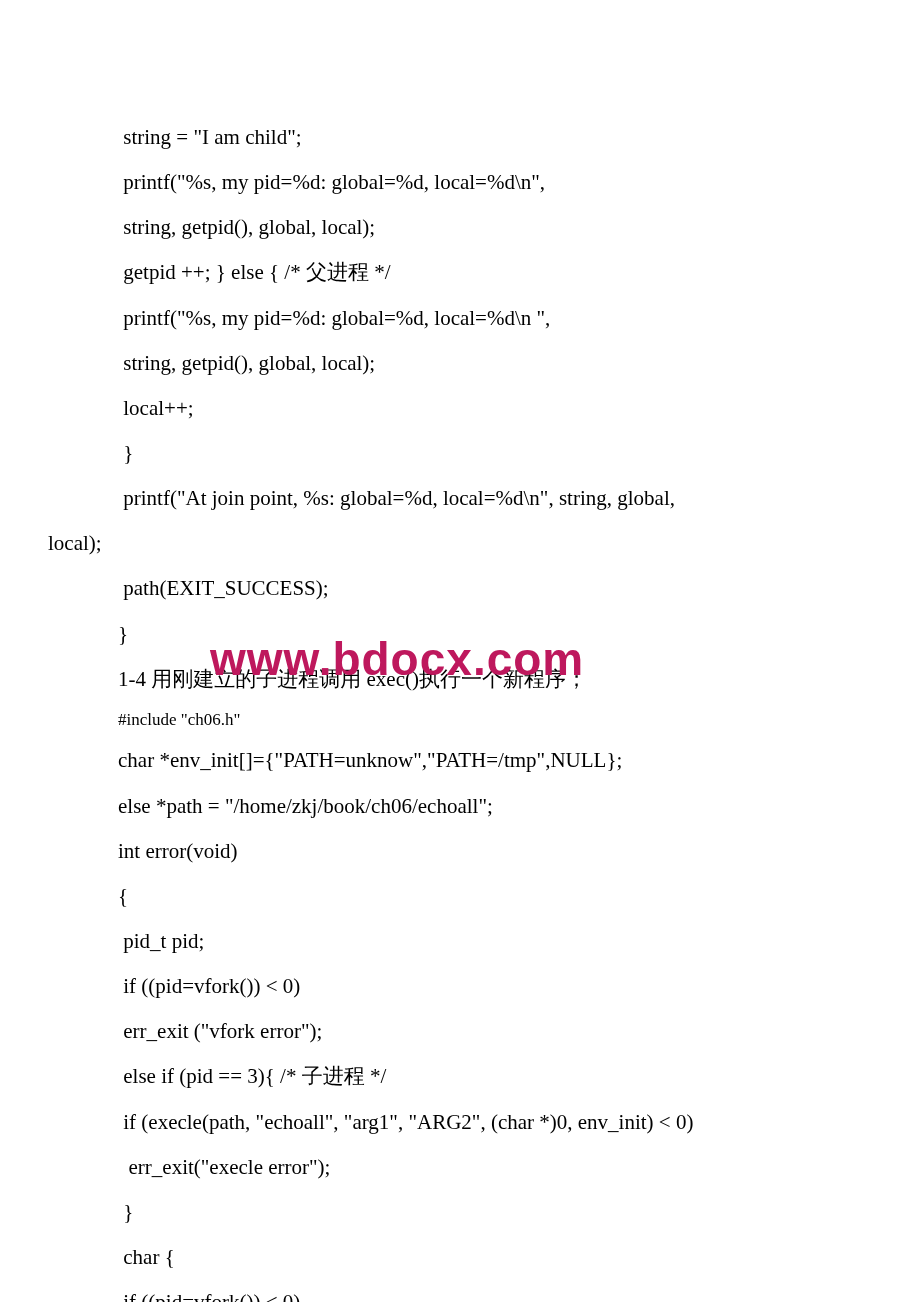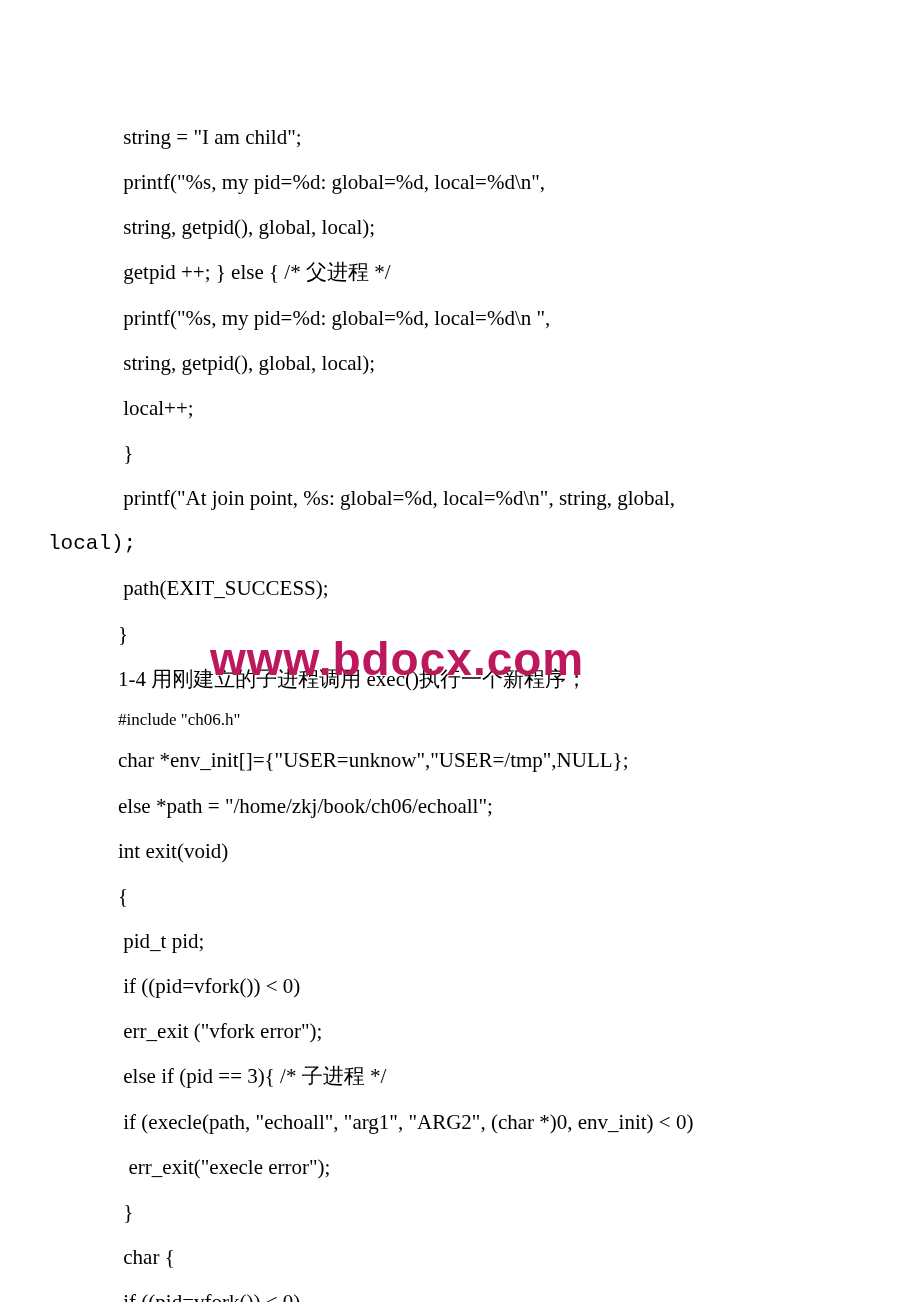--- a/index.html
+++ b/index.html
@@ -19,21 +19,20 @@
     padding-left: 118px;
     padding-right: 60px;
     line-height: 2.15;
   }
   .line {
     white-space: pre-wrap;
   }
   .line-flush {
     margin-left: -70px;
     white-space: pre-wrap;
-    font-family: Liberation Mono, monospace;
   }
   .watermark {
     position: absolute;
     top: 610px;
     left: 210px;
     font-size: 46px;
     font-weight: bold;
     letter-spacing: 1px;
     color: #be185d;
     font-family: Arial, sans-serif;
@@ -56,23 +55,23 @@
 <div class="line"> printf("%s, my pid=%d: global=%d, local=%d\n ",</div>
 <div class="line"> string, getpid(), global, local);</div>
 <div class="line"> local++;</div>
 <div class="line"> }</div>
 <div class="line"> printf("At join point, %s: global=%d, local=%d\n", string, global,</div>
 <div class="line-flush">local);</div>
 <div class="line"> path(EXIT_SUCCESS);</div>
 <div class="line">}</div>
 <div class="line">1-4 用刚建立的子进程调用 exec()执行一个新程序；</div>
 <div class="line include-small">#include "ch06.h"</div>
-<div class="line">char *env_init[]={"USER=unknow","USER=/tmp",NULL};</div>
+<div class="line">char *env_init[]={"PATH=unknow","PATH=/tmp",NULL};</div>
 <div class="line">else *path = "/home/zkj/book/ch06/echoall";</div>
-<div class="line">int exit(void)</div>
+<div class="line">int error(void)</div>
 <div class="line">{</div>
 <div class="line"> pid_t pid;</div>
 <div class="line"> if ((pid=vfork()) &lt; 0)</div>
 <div class="line"> err_exit ("vfork error");</div>
 <div class="line"> else if (pid == 3){ /* 子进程 */</div>
 <div class="line"> if (execle(path, "echoall", "arg1", "ARG2", (char *)0, env_init) &lt; 0)</div>
 <div class="line">  err_exit("execle error");</div>
 <div class="line"> }</div>
 <div class="line"> char {</div>
 <div class="line"> if ((pid=vfork()) &lt; 0)</div>

